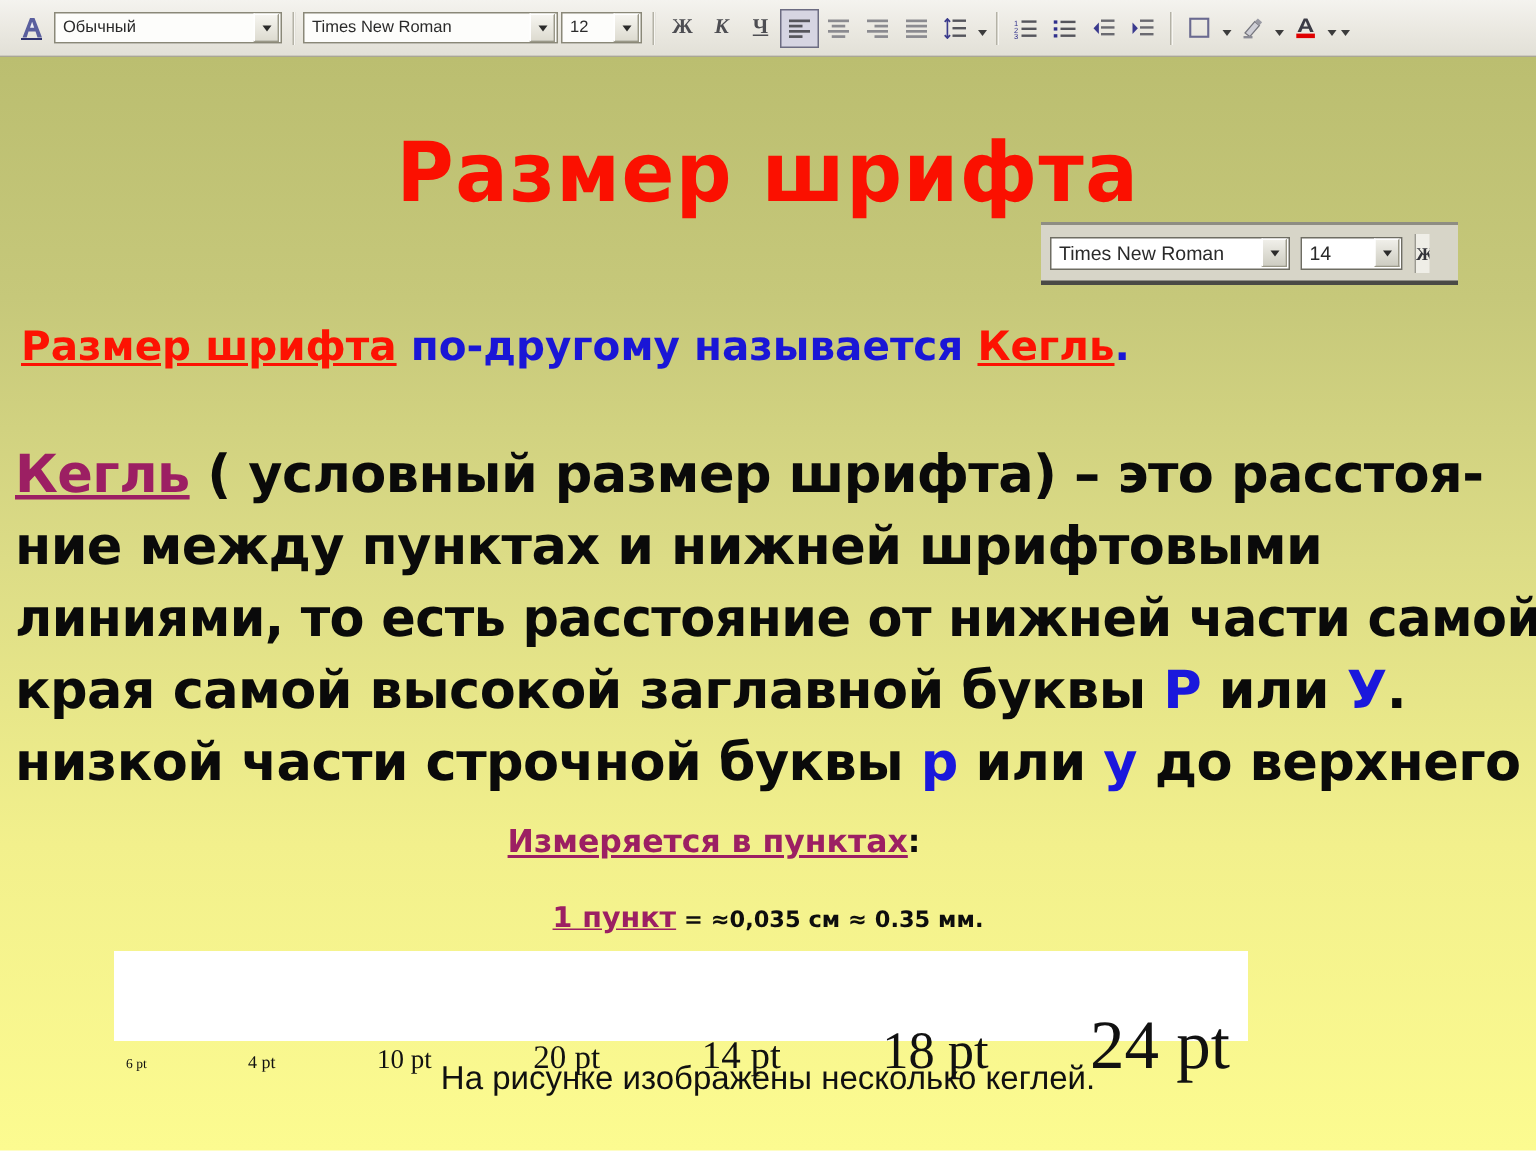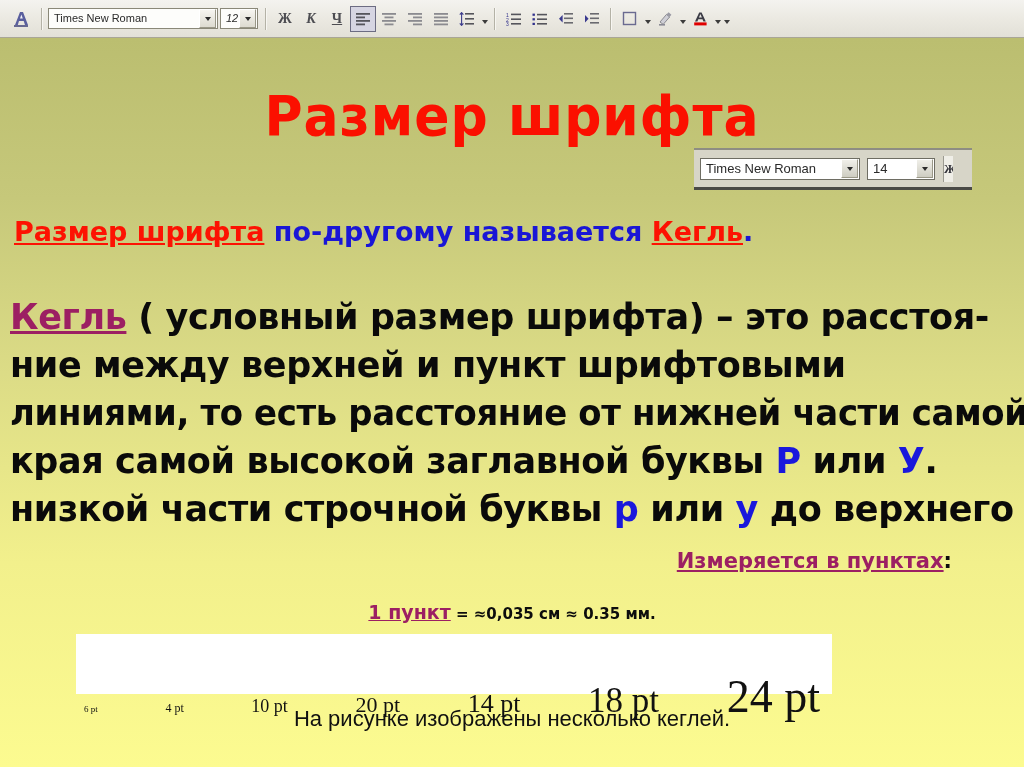--- a/index.html
+++ b/index.html
@@ -74,21 +74,21 @@
     flex: 0 0 auto;
   }
   .tri-down {
     width: 0; height: 0;
     border-left: 3px solid transparent;
     border-right: 3px solid transparent;
     border-top: 4px solid #2b2b2b;
   }
   .combo-style { width: 152px; }
   .combo-font  { width: 170px; }
-  .combo-size  { width: 38px; font-style: italic; }
+  .combo-size  { width: 54px; }
 
   .tb-btn {
     width: 26px; height: 26px;
     display: flex; align-items: center; justify-content: center;
     font-size: 14px;
     color: #4d4d52;
     box-sizing: border-box;
     border: 1px solid transparent;
   }
   .tb-btn.pressed {
@@ -202,21 +202,21 @@
     text-decoration: underline;
   }
   .body-text .bl { color: #1a18dc; }
   .body-text .ln { display: block; white-space: nowrap; }
   .body-text .ln span.sq { display: inline-block; transform: scaleX(0.97); transform-origin: left; }
 
   .measure {
     position: absolute;
     left: 0; top: 511px;
     width: 952px;
-    text-align: right;
+    text-align: center;
     font-family: "DejaVu Sans", sans-serif;
     font-weight: bold;
     font-size: 21px;
     color: #0d0d0d;
   }
   .measure .pu { color: #9c1f63; text-decoration: underline; }
 
   .onept {
     position: absolute;
     left: 0; top: 563px;
@@ -269,20 +269,26 @@
 <div class="toolbar">
 
   <div class="tb-group">
     <div class="style-icon">
       <svg width="20" height="20" viewBox="0 0 20 20">
         <path d="M4 16 L9 3 L12 3 L17 16 L14 16 L12.7 12 L8 12 L6.8 16 Z" fill="#5a5f9e"></path>
         <path d="M9 9.5 L11.8 9.5 L10.4 5.5 Z" fill="#f1f1f6"></path>
         <path d="M3 17 L17 17" stroke="#2e3270" stroke-width="1.4"></path>
       </svg>
     </div>
+    <div class="combo combo-style">
+      <div class="cval">Обычный</div>
+      <div class="carrow">
+          <i class="tri-down"></i>
+        </div>
+    </div>
   </div>
 
   <div class="tb-sep"></div>
 
   <div class="tb-group">
     <div class="combo combo-font">
       <div class="cval">Times New Roman</div>
       <div class="carrow">
           <i class="tri-down"></i>
         </div>
@@ -451,21 +457,21 @@
     </div>
     <div class="edge">Ж</div>
   </div>
 
   <div class="subtitle">
     <span class="red">Размер шрифта</span><span class="blue"> по-другому называется </span><span class="red">Кегль</span><span class="blue-dot">.</span>
   </div>
 
   <div class="body-text">
     <span class="ln"><span class="kegl">Кегль</span><span> ( условный размер шрифта) – это расстоя-</span></span>
-    <span class="ln">ние между верхней и пункт шрифтовыми</span>
+    <span class="ln">ние между пунктах и нижней шрифтовыми</span>
     <span class="ln"><span class="sq">линиями, то есть расстояние от нижней части самой</span></span>
     <span class="ln"><span>края самой высокой заглавной буквы </span><span class="bl">Р</span><span> или </span><span class="bl">У</span><span>.</span></span>
     <span class="ln"><span>низкой части строчной буквы </span><span class="bl">р</span><span> или </span><span class="bl">у</span><span> до верхнего</span></span>
   </div>
 
   <div class="measure">
     <span class="pu">Измеряется в пунктах</span><span>:</span>
   </div>
 
   <div class="onept">

